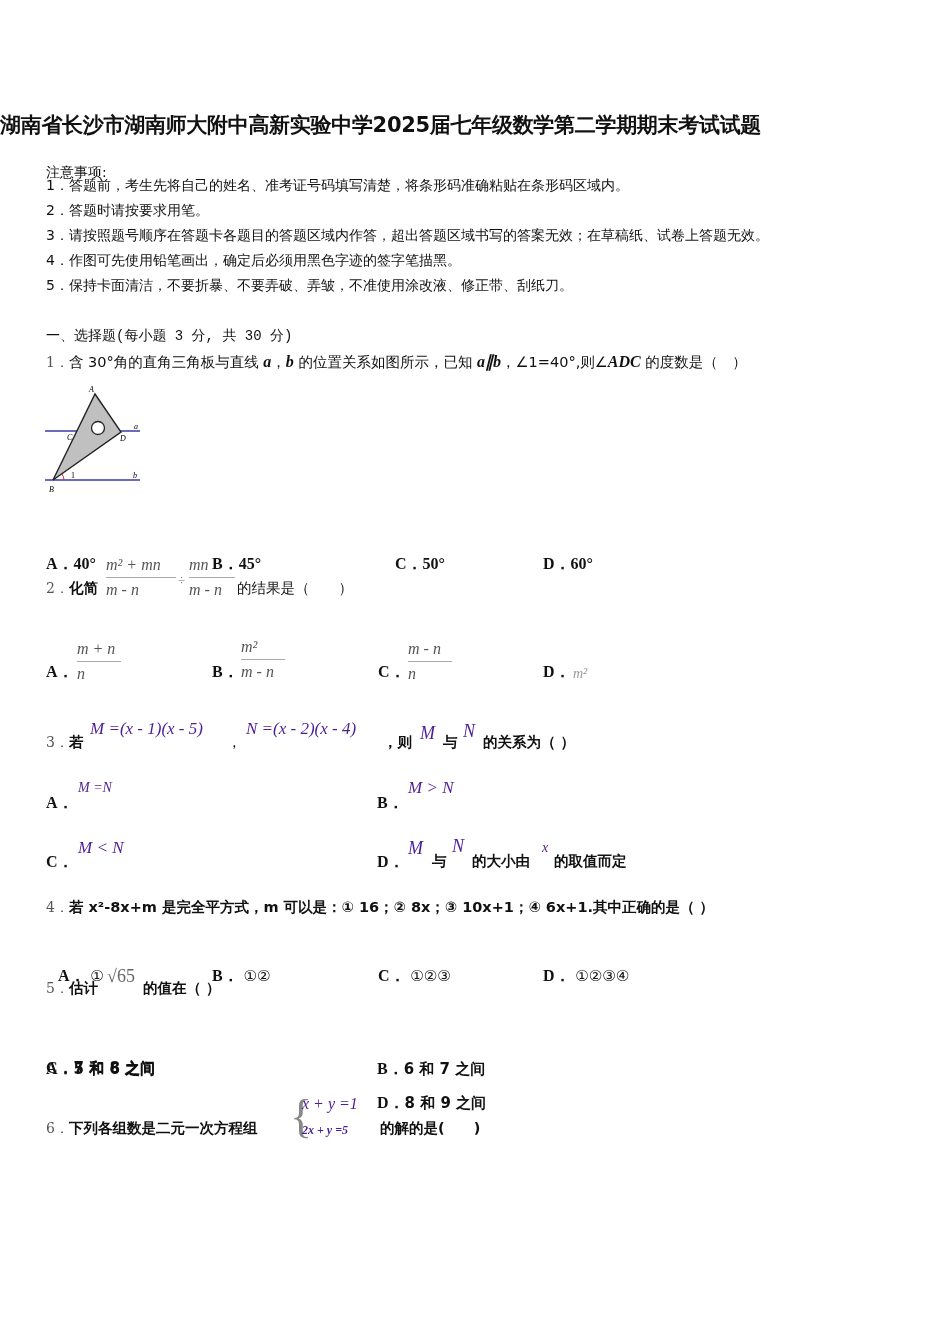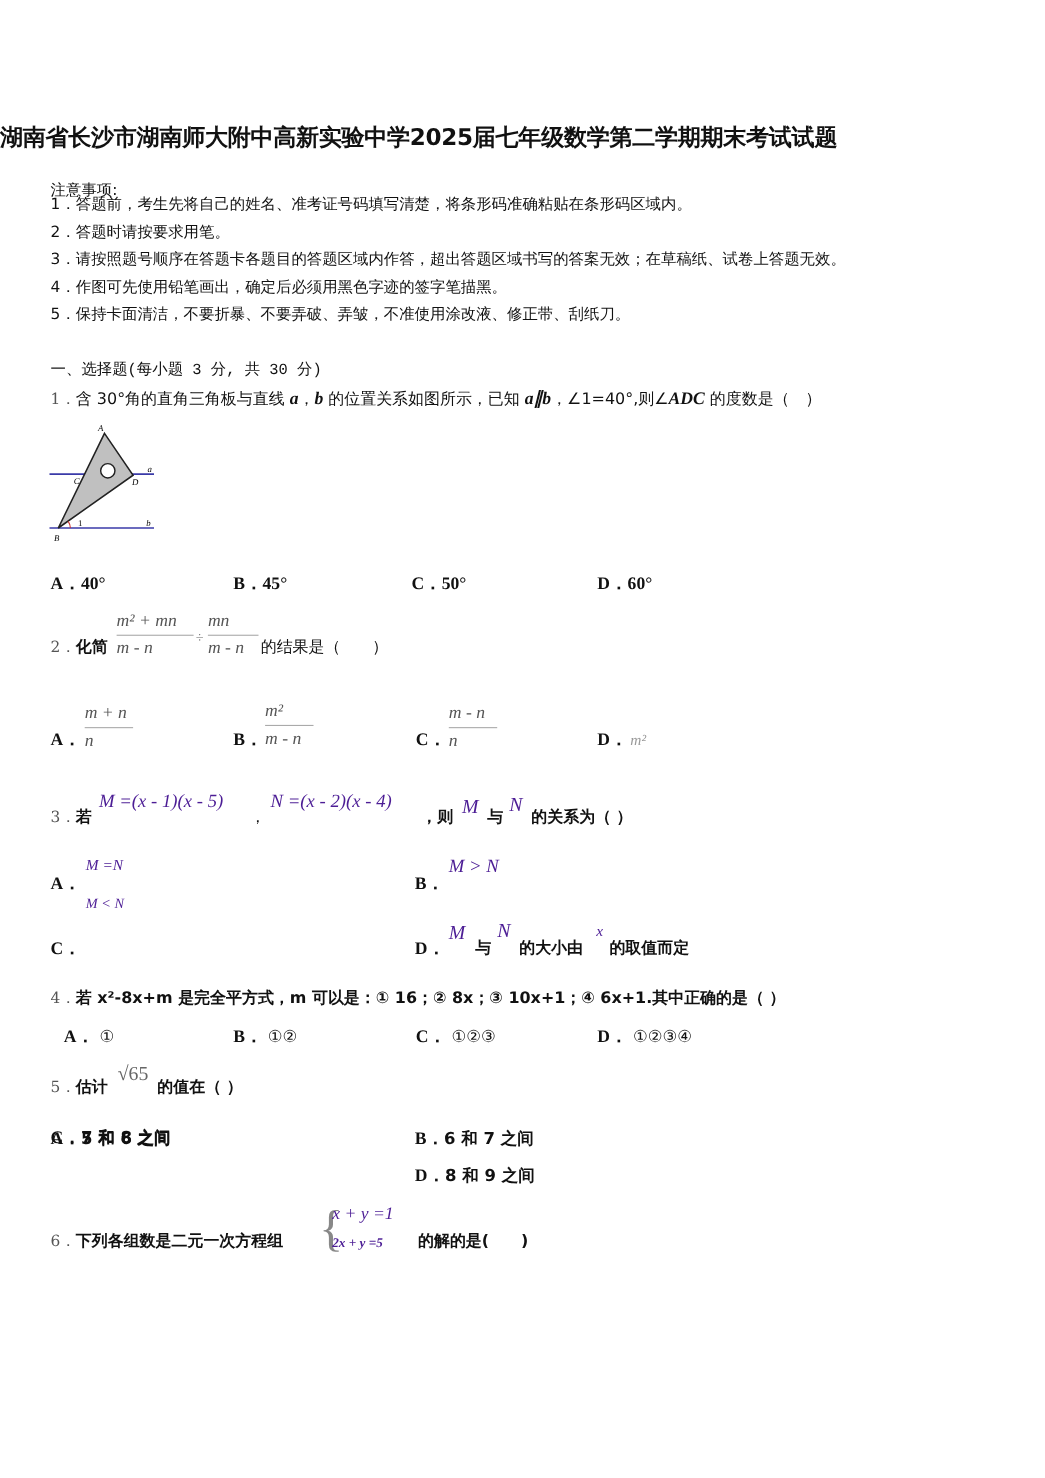--- a/index.html
+++ b/index.html
@@ -7,21 +7,21 @@
          font-family: "DejaVu Sans", sans-serif; color: #111; }
   .abs { position: absolute; white-space: nowrap; }
   .title { left: 0; width: 760px; top: 111px; text-align: center; font-size: 21px; font-weight: bold; letter-spacing: -0.3px; }
   .note { left: 46px; font-size: 14px; }
   .q { left: 46px; font-size: 14.5px; }
   .qnum { font-family: "DejaVu Serif", serif; color: #555; font-size: 14px; }
   .b { font-weight: bold; }
   .serifb { font-family: "Liberation Serif", serif; font-weight: bold; font-size: 16px; }
   .math { font-family: "Liberation Serif", serif; font-style: italic; color: #4c1d95; font-size: 16px; }
   .mathn { font-family: "Liberation Serif", serif; color: #666; font-size: 16px; }
-  .opt { font-size: 15px; }
+  .opt { font-size: 15px; margin-top: 34px; }
   .optlbl { font-family: "Liberation Serif", serif; font-weight: bold; font-size: 16px; }
   .frac { position: absolute; text-align: left; }
   .frac .num, .frac .den { font-family: "Liberation Serif", serif; font-style: italic; color: #555; font-size: 16px; }
   .frac .bar { height: 1px; background: #aaa; margin: 3px 0; }
   .brace { font-family: "Liberation Serif", serif; color: #888; font-size: 46px; line-height: 1; }
 </style>
 </head>
 <body>
 
 <div class="abs title">湖南省长沙市湖南师大附中高新实验中学2025届七年级数学第二学期期末考试试题</div>
@@ -49,21 +49,21 @@
   <text x="7" y="110" font-family="Liberation Serif, serif" font-style="italic" font-size="8">B</text>
   <text x="25" y="58" font-family="Liberation Serif, serif" font-style="italic" font-size="8">C</text>
   <text x="78" y="59" font-family="Liberation Serif, serif" font-style="italic" font-size="8">D</text>
   <text x="92" y="47" font-family="Liberation Serif, serif" font-style="italic" font-size="8">a</text>
   <text x="91" y="96" font-family="Liberation Serif, serif" font-style="italic" font-size="8">b</text>
   <text x="29" y="96" font-family="Liberation Serif, serif" font-size="8">1</text>
 </svg>
 
 <div class="abs opt" style="left:46px; top:520px;"><span class="optlbl">A．</span><span class="serifb">40°</span></div>
 <div class="abs opt" style="left:212px; top:520px;"><span class="optlbl">B．</span><span class="serifb">45°</span></div>
-<div class="abs opt" style="left:374px; top:520px;"><span class="optlbl">C．</span><span class="serifb">50°</span></div>
+<div class="abs opt" style="left:395px; top:520px;"><span class="optlbl">C．</span><span class="serifb">50°</span></div>
 <div class="abs opt" style="left:543px; top:520px;"><span class="optlbl">D．</span><span class="serifb">60°</span></div>
 
 <div class="abs q" style="top:579px;">
   <span class="qnum">2．</span><span class="b">化简</span>
 </div>
 <div class="frac" style="left:106px; top:556px; width:70px;">
   <div class="num">m² + mn</div>
   <div class="bar"></div>
   <div class="den">m - n</div>
 </div>
@@ -106,21 +106,21 @@
 <div class="abs math" style="left:420px; top:723px; font-size:18px;">M</div>
 <div class="abs q b" style="left:443px; top:733px;">与</div>
 <div class="abs math" style="left:463px; top:721px; font-size:18px;">N</div>
 <div class="abs q b" style="left:483px; top:733px;">的关系为（ ）</div>
 
 <div class="abs optlbl" style="left:46px; top:793px;">A．</div>
 <div class="abs math" style="left:78px; top:780px; font-size:14px;">M =N</div>
 <div class="abs optlbl" style="left:377px; top:793px;">B．</div>
 <div class="abs math" style="left:408px; top:778px; font-size:17px;">M &gt; N</div>
 <div class="abs optlbl" style="left:46px; top:852px;">C．</div>
-<div class="abs math" style="left:78px; top:813px; font-size:13px;font-style:italic;">M &lt; N</div>
+<div class="abs math" style="left:78px; top:838px; font-size:17px;font-style:italic;">M &lt; N</div>
 <div class="abs optlbl" style="left:377px; top:852px;">D．</div>
 <div class="abs" style="left:408px; top:838px;">
   <span class="math" style="font-size:18px;">M</span>
 </div>
 <div class="abs q b" style="left:432px; top:852px;">与</div>
 <div class="abs math" style="left:452px; top:836px; font-size:18px;">N</div>
 <div class="abs q b" style="left:472px; top:852px;">的大小由</div>
 <div class="abs math" style="left:542px; top:840px; font-size:14px;">x</div>
 <div class="abs q b" style="left:554px; top:852px;">的取值而定</div>
 

